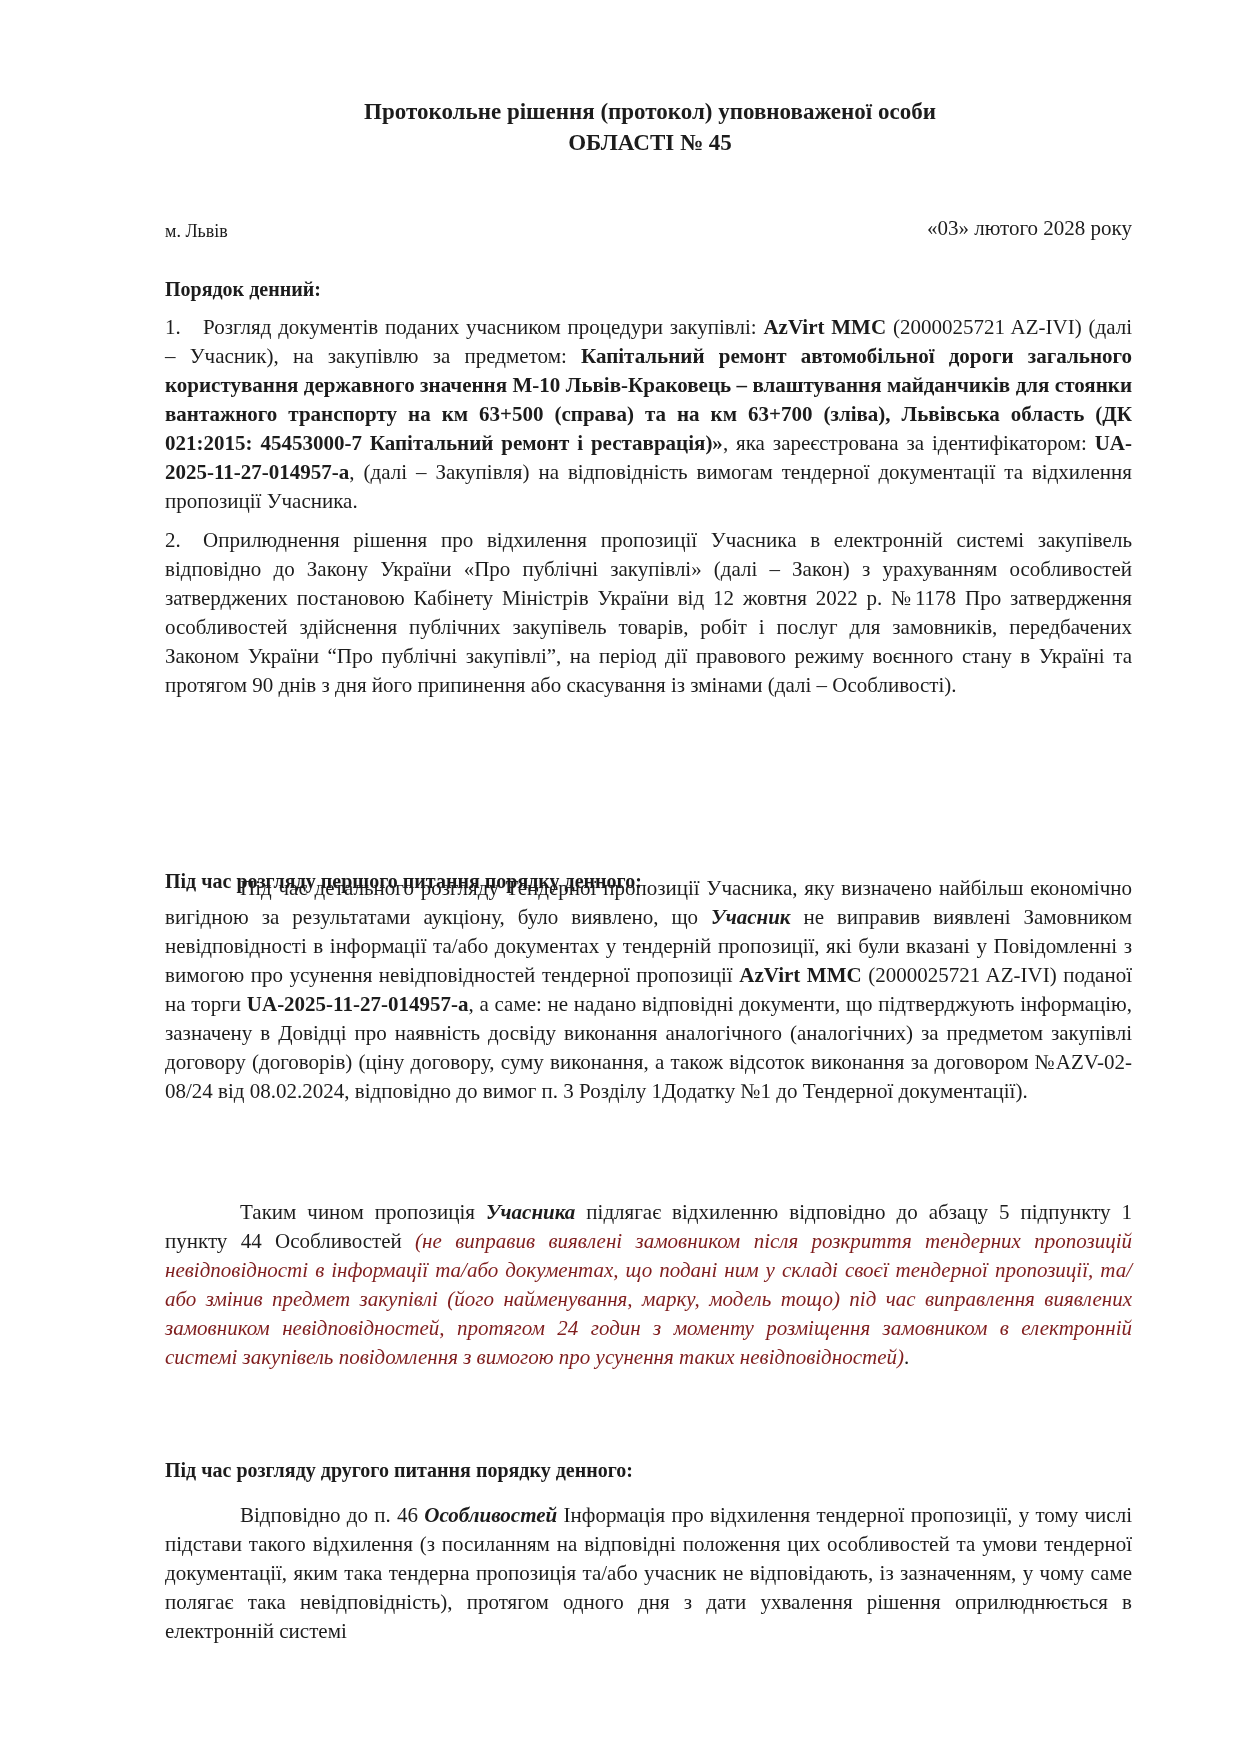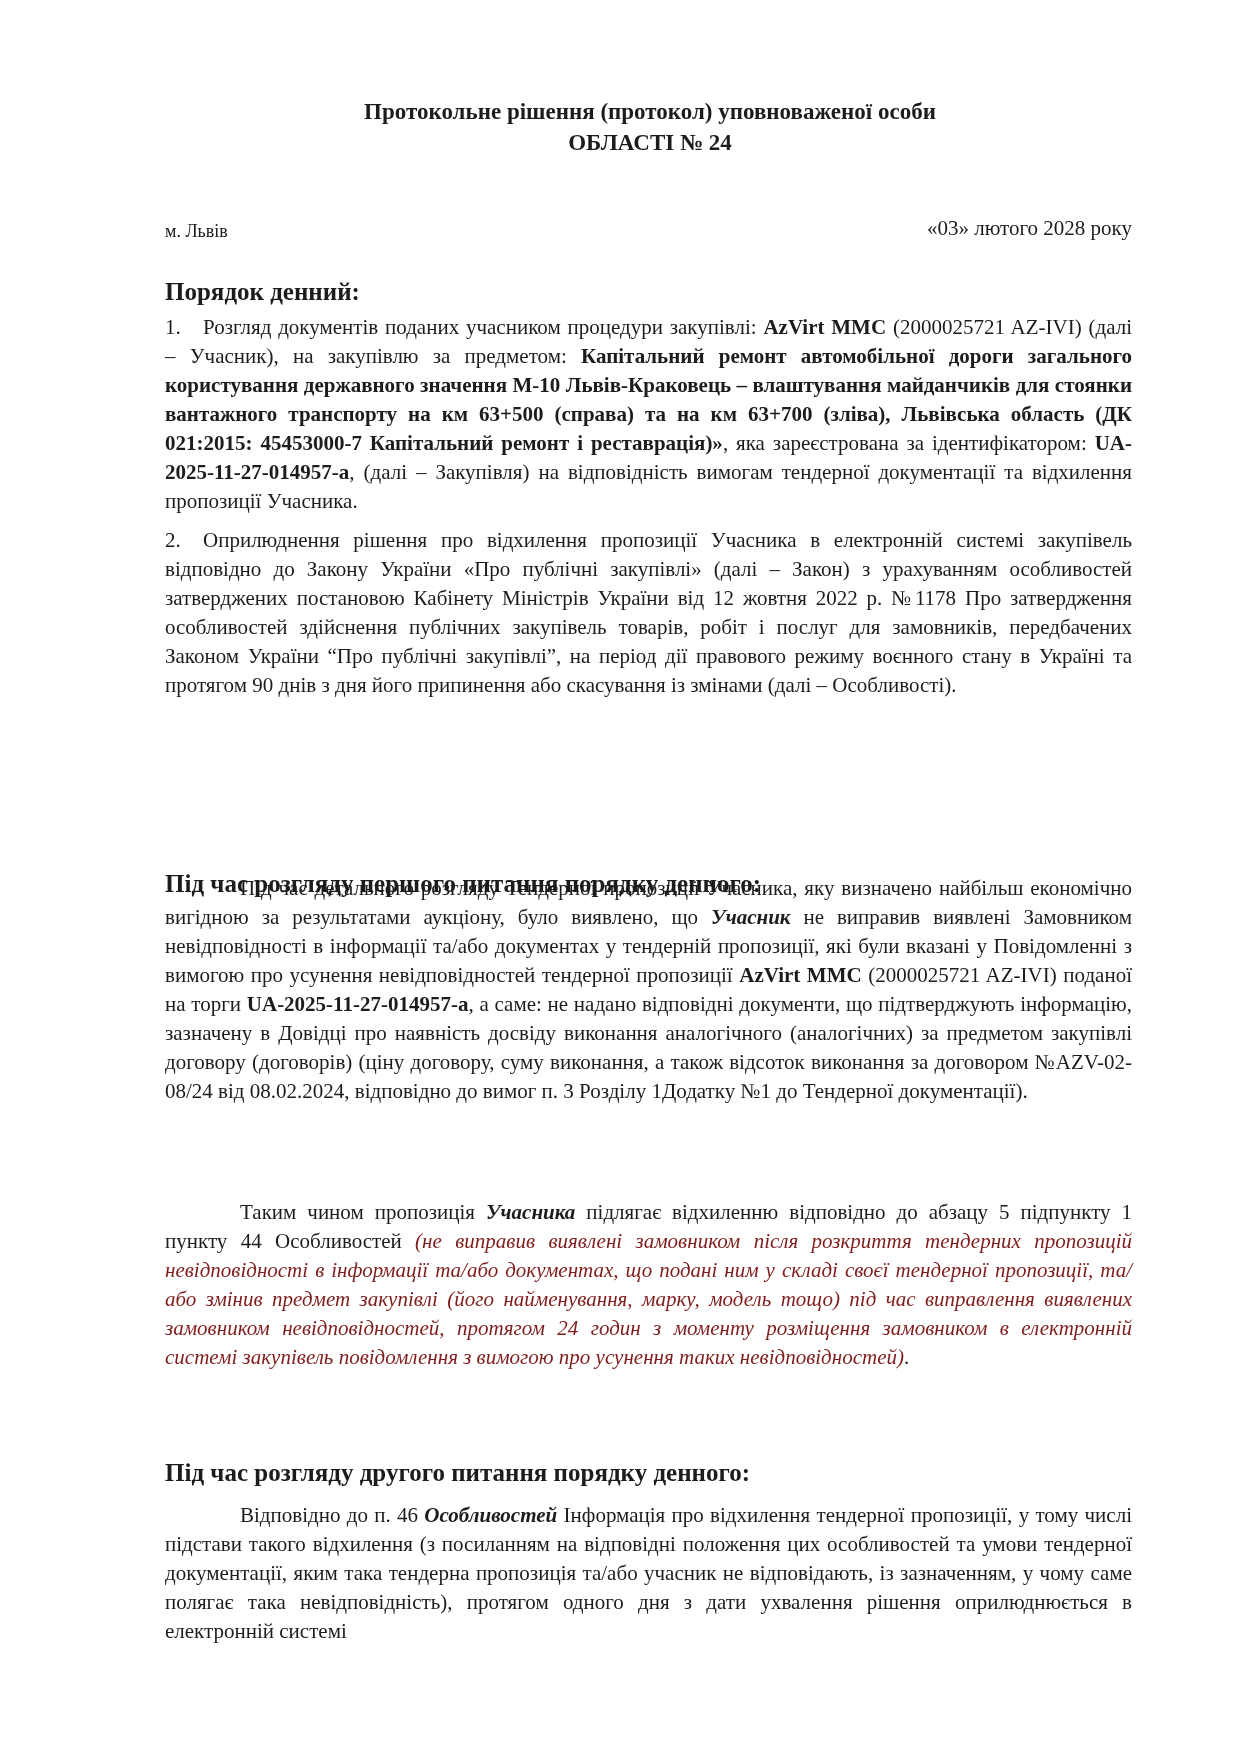--- a/index.html
+++ b/index.html
@@ -10,40 +10,40 @@
     }
     .page { position: absolute; left: 0; top: 16px; width: 1240px; height: 1753px; }
     .title-block { position: absolute; left: 160px; top: 80px; width: 980px; text-align: center; }
     .title-line1 { font-size: 23px; font-weight: bold; line-height: 31px; }
     .title-line2 { font-size: 23px; font-weight: bold; line-height: 31px; letter-spacing: -0.1px; }
     .title-line3 { font-size: 23px; font-weight: bold; line-height: 31px; }
 
     .place { position: absolute; left: 165px; top: 205px; font-size: 18px; }
     .date { position: absolute; right: 108px; top: 200px; font-size: 21px; }
 
-    .section-heading { position: absolute; left: 165px; font-size: 25px; font-weight: bold; }
+    .section-heading { position: absolute; left: 165px; font-size: 20px; font-weight: bold; }
 
     .para {
       position: absolute; left: 165px; width: 967px;
       font-size: 21px; line-height: 29px; text-align: justify;
     }
     .indent { text-indent: 75px; margin-top: 8px; }
     .b { font-weight: bold; }
     .bi { font-weight: bold; font-style: italic; }
     .quote-grey { font-style: italic; color: #7f1d1d; }
     .item-num { display: inline-block; width: 38px; text-indent: 0; }
   </style>
 </head>
 <body>
 
 <div class="page">
 
   <div class="title-block">
     <div class="title-line1">Протокольне рішення (протокол) уповноваженої особи</div>
-    <div class="title-line3">ОБЛАСТІ № 24</div>
+    <div class="title-line3">ОБЛАСТІ № 45</div>
   </div>
 
   <div class="place">м. Львів</div>
   <div class="date">«03» лютого 2028 року</div>
 
   <div class="section-heading" style="top:262px;">Порядок денний:</div>
 
   <div class="para" style="top:297px;"><span class="item-num">1.</span><span>Розгляд документів поданих учасником процедури закупівлі: </span><span class="b">AzVirt MMC</span><span> (2000025721 AZ-IVI) (далі – Учасник), на закупівлю за предметом: </span><span class="b">Капітальний ремонт автомобільної дороги загального користування державного значення М-10 Львів-Краковець – влаштування майданчиків для стоянки вантажного транспорту на км 63+500 (справа) та на км 63+700 (зліва), Львівська область (ДК 021:2015: 45453000-7 Капітальний ремонт і реставрація)»</span><span>, яка зареєстрована за ідентифікатором: </span><span class="b">UA-2025-11-27-014957-a</span><span>, (далі – Закупівля) на відповідність вимогам тендерної документації  та відхилення пропозиції Учасника.</span></div>
 
   <div class="para" style="top:510px;"><span class="item-num">2.</span><span>Оприлюднення рішення про відхилення пропозиції Учасника в електронній системі закупівель відповідно до Закону України «Про публічні закупівлі» (далі – Закон) з урахуванням особливостей затверджених постановою Кабінету Міністрів України від 12 жовтня 2022 р. №1178 Про затвердження особливостей здійснення публічних закупівель товарів, робіт і послуг для замовників, передбачених Законом України “Про публічні закупівлі”, на період дії правового режиму воєнного стану в Україні та протягом 90 днів з дня його припинення або скасування із змінами  (далі – Особливості).</span></div>

